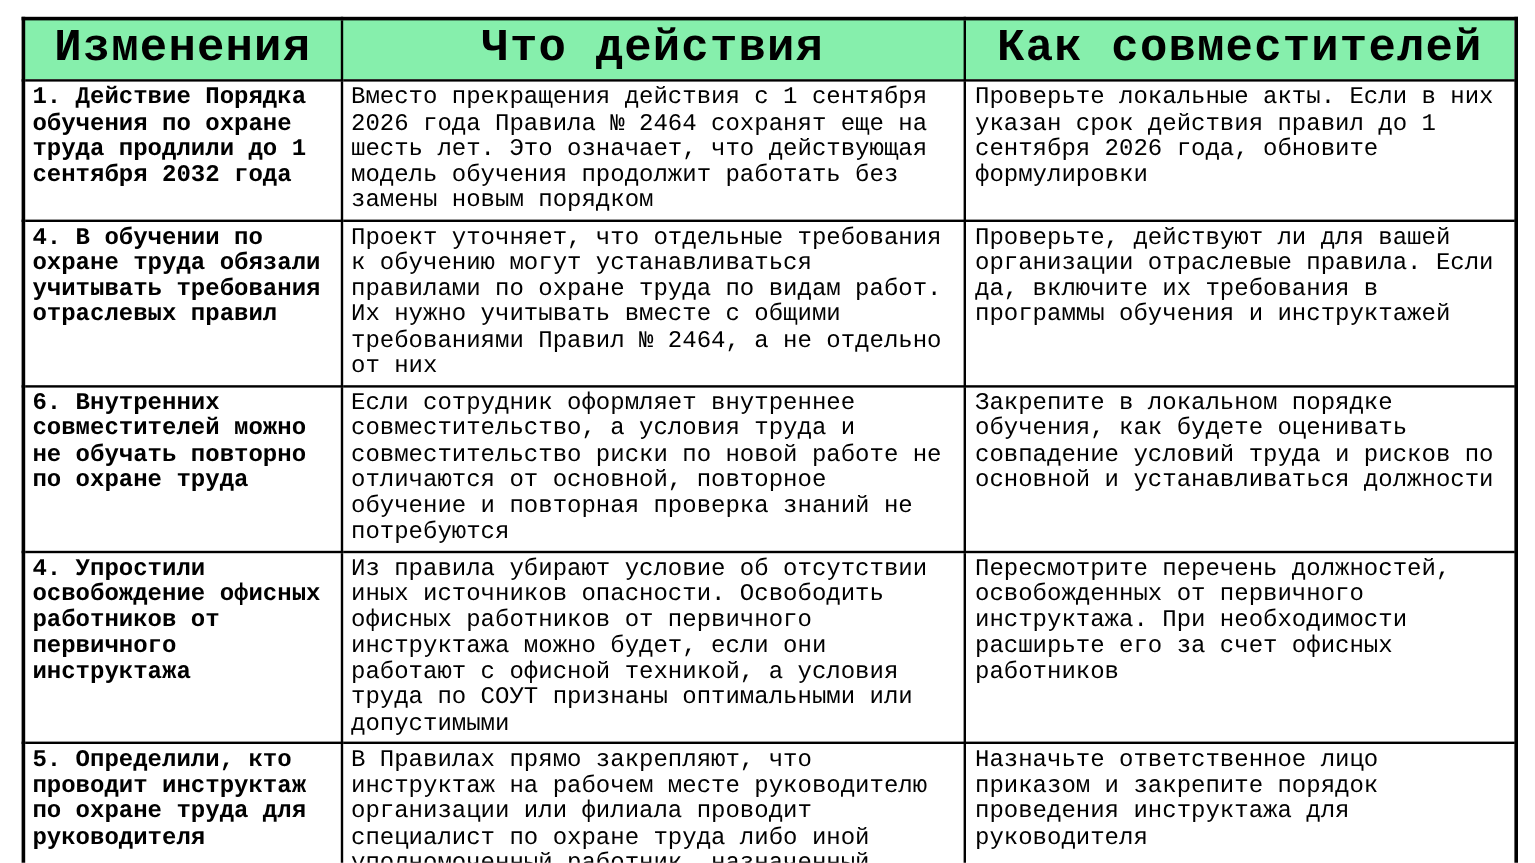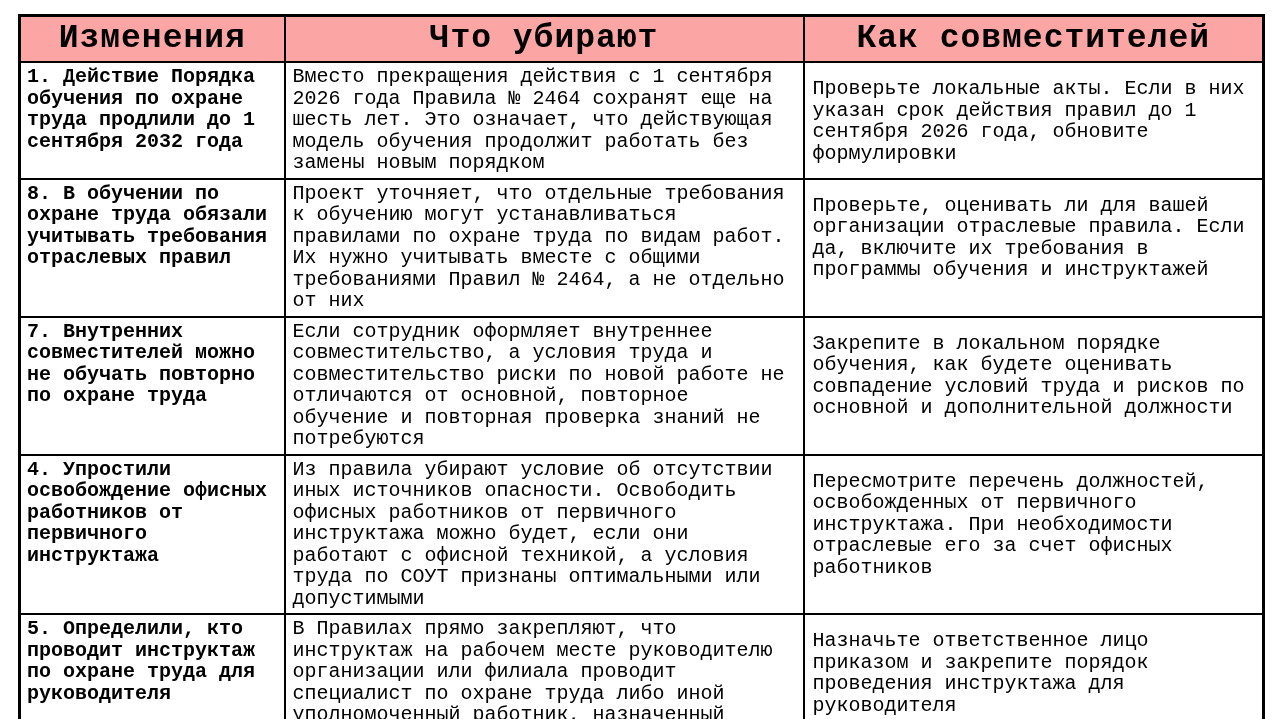--- a/index.html
+++ b/index.html
@@ -22,23 +22,23 @@
     width: 1244px;
     border-collapse: collapse;
     table-layout: fixed;
     border: 3px solid #000000;
     background: #FFFFFF;
   }
   .slide-table col.c1 { width: 265px; }
   .slide-table col.c2 { width: 519px; }
   .slide-table col.c3 { width: 460px; }
   .slide-table th {
-    background: #fca5a5;
+    background: #86efac;
     border: 2px solid #000000;
-    font-size: 33px;
+    font-size: 38px;
     font-weight: bold;
     letter-spacing: 1px;
     text-align: center;
     vertical-align: middle;
     padding: 2px 0 4px 0;
     height: 38px;
     white-space: nowrap;
     overflow: hidden;
   }
   .slide-table td {
@@ -51,104 +51,104 @@
     margin-top: 24px;
   }
   td.col-change {
     font-weight: bold;
     padding: 3px 8px 4px 6px;
   }
   td.col-what {
     padding: 3px 12px 4px 7px;
   }
   td.col-prepare {
-    padding: 15px 12px 4px 8px;
+    padding: 3px 12px 4px 8px;
   }
 </style>
 </head>
 <body>
 
 <table class="slide-table">
   <colgroup>
     <col class="c1">
     <col class="c2">
     <col class="c3">
   </colgroup>
   <thead>
     <tr>
       <th>Изменения</th>
-      <th>Что убирают</th>
+      <th>Что действия</th>
       <th>Как совместителей</th>
     </tr>
   </thead>
   <tbody>
     <tr>
       <td class="col-change">1. Действие Порядка
 обучения по охране
 труда продлили до 1
 сентября 2032 года</td>
       <td class="col-what">Вместо прекращения действия с 1 сентября
 2026 года Правила № 2464 сохранят еще на
 шесть лет. Это означает, что действующая
 модель обучения продолжит работать без
 замены новым порядком</td>
       <td class="col-prepare">Проверьте локальные акты. Если в них
 указан срок действия правил до 1
 сентября 2026 года, обновите
 формулировки</td>
     </tr>
     <tr>
-      <td class="col-change">8. В обучении по
+      <td class="col-change">4. В обучении по
 охране труда обязали
 учитывать требования
 отраслевых правил</td>
       <td class="col-what">Проект уточняет, что отдельные требования
 к обучению могут устанавливаться
 правилами по охране труда по видам работ.
 Их нужно учитывать вместе с общими
 требованиями Правил № 2464, а не отдельно
 от них</td>
-      <td class="col-prepare">Проверьте, оценивать ли для вашей
+      <td class="col-prepare">Проверьте, действуют ли для вашей
 организации отраслевые правила. Если
 да, включите их требования в
 программы обучения и инструктажей</td>
     </tr>
     <tr>
-      <td class="col-change">7. Внутренних
+      <td class="col-change">6. Внутренних
 совместителей можно
 не обучать повторно
 по охране труда</td>
       <td class="col-what">Если сотрудник оформляет внутреннее
 совместительство, а условия труда и
 совместительство риски по новой работе не
 отличаются от основной, повторное
 обучение и повторная проверка знаний не
 потребуются</td>
       <td class="col-prepare">Закрепите в локальном порядке
 обучения, как будете оценивать
 совпадение условий труда и рисков по
-основной и дополнительной должности</td>
+основной и устанавливаться должности</td>
     </tr>
     <tr>
       <td class="col-change">4. Упростили
 освобождение офисных
 работников от
 первичного
 инструктажа</td>
       <td class="col-what">Из правила убирают условие об отсутствии
 иных источников опасности. Освободить
 офисных работников от первичного
 инструктажа можно будет, если они
 работают с офисной техникой, а условия
 труда по СОУТ признаны оптимальными или
 допустимыми</td>
       <td class="col-prepare">Пересмотрите перечень должностей,
 освобожденных от первичного
 инструктажа. При необходимости
-отраслевые его за счет офисных
+расширьте его за счет офисных
 работников</td>
     </tr>
     <tr>
       <td class="col-change">5. Определили, кто
 проводит инструктаж
 по охране труда для
 руководителя</td>
       <td class="col-what">В Правилах прямо закрепляют, что
 инструктаж на рабочем месте руководителю
 организации или филиала проводит

